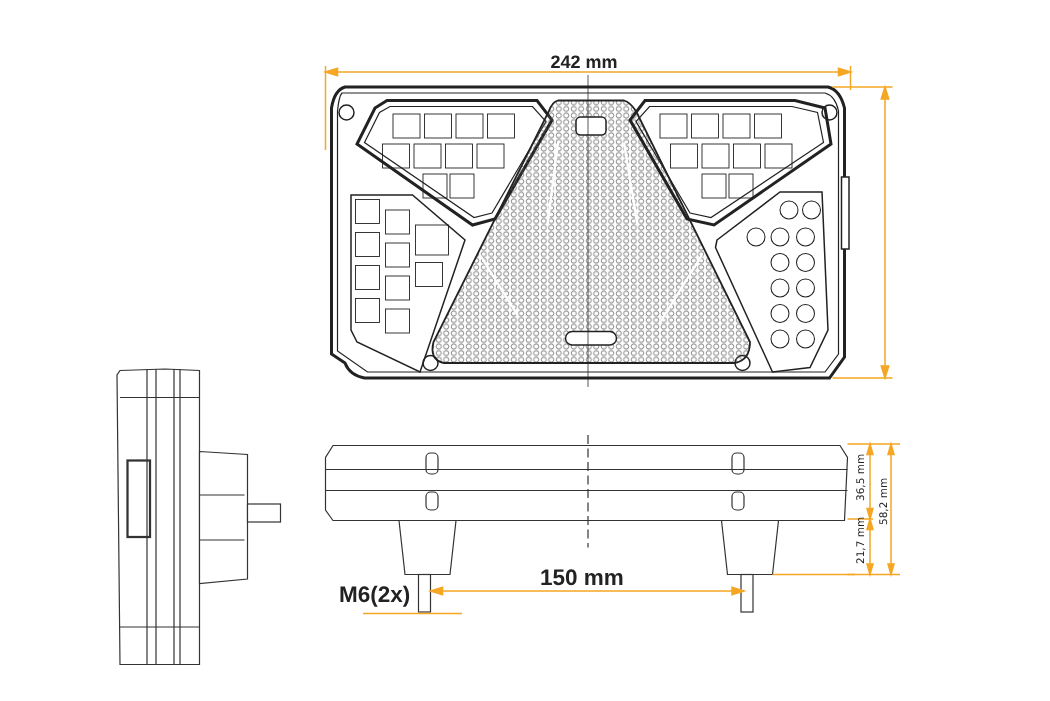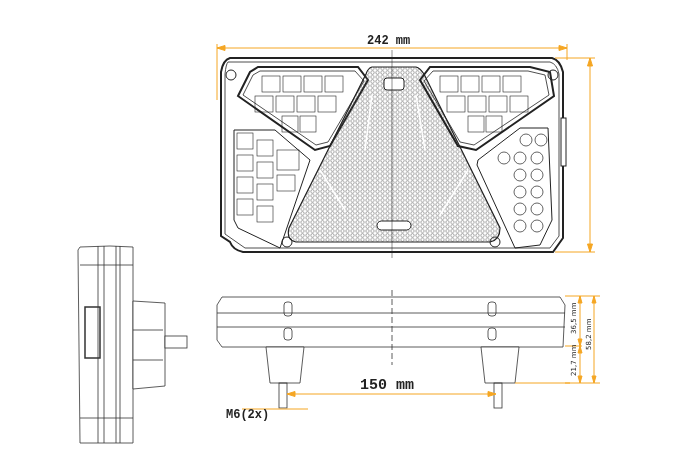--- a/index.html
+++ b/index.html
@@ -1,18 +1,18 @@
 <!DOCTYPE html>
 <html><head>
 <meta charset="utf-8">
 <style>
   html,body{margin:0;padding:0;background:#ffffff;}
   body{width:700px;height:467px;position:relative;overflow:hidden;font-family:"Liberation Sans",sans-serif;}
   svg{position:absolute;left:0;top:0;}
-  .lbl{position:absolute;font-family:Liberation Mono, monospace;font-weight:bold;color:#222;white-space:nowrap;}
+  .lbl{position:absolute;font-family:Liberation Sans, sans-serif;font-weight:bold;color:#222;white-space:nowrap;}
   .vlbl{position:absolute;font-family:"DejaVu Sans",sans-serif;font-size:7px;color:#222;white-space:nowrap;transform-origin:left top;transform:rotate(-90deg);}
 </style>
 </head>
 <body>
 
 <svg width="700" height="467" viewBox="0 0 700 467">
   <defs>
     <pattern id="hex" width="5" height="4.4" patternUnits="userSpaceOnUse">
       <circle cx="2.5" cy="2.2" r="1.7" fill="none" stroke="#555" stroke-width="0.5"></circle>
     </pattern>
@@ -159,16 +159,16 @@
       <polygon points="580,346 578,339 582,339"></polygon>
     <polygon points="580,346 578,353 582,353"></polygon>
       <polygon points="580,383 578,376 582,376"></polygon>
     <polygon points="594,296 592,303 596,303"></polygon>
       <polygon points="594,383 592,376 596,376"></polygon>
   </g>
 </svg>
 
 <div class="lbl" style="left:367px;top:34px;font-size:12px;">242 mm</div>
 <div class="lbl" style="left:360px;top:377px;font-size:15px;">150 mm</div>
-<div class="lbl" style="left:226px;top:408px;font-size:12px;">M6(2x)</div>
+<div class="lbl" style="left:226px;top:388px;font-size:15px;">M6(2x)</div>
 <div class="vlbl" style="left:570px;top:334px;">36,5 mm</div>
 <div class="vlbl" style="left:585px;top:350px;">58,2 mm</div>
 <div class="vlbl" style="left:570px;top:376px;">21,7 mm</div>
 
 </body></html>

